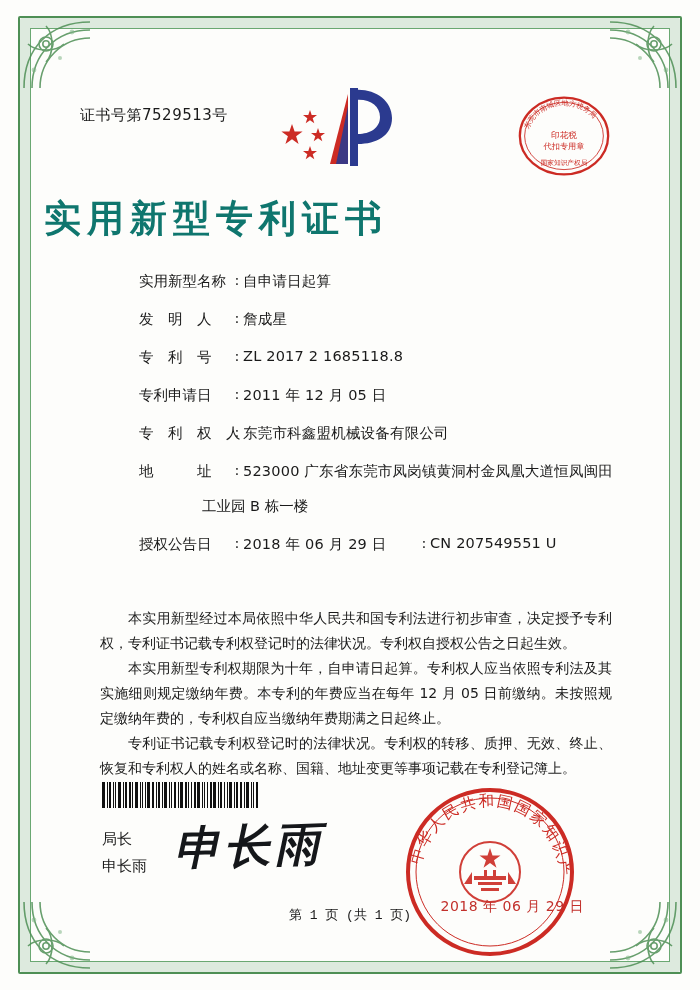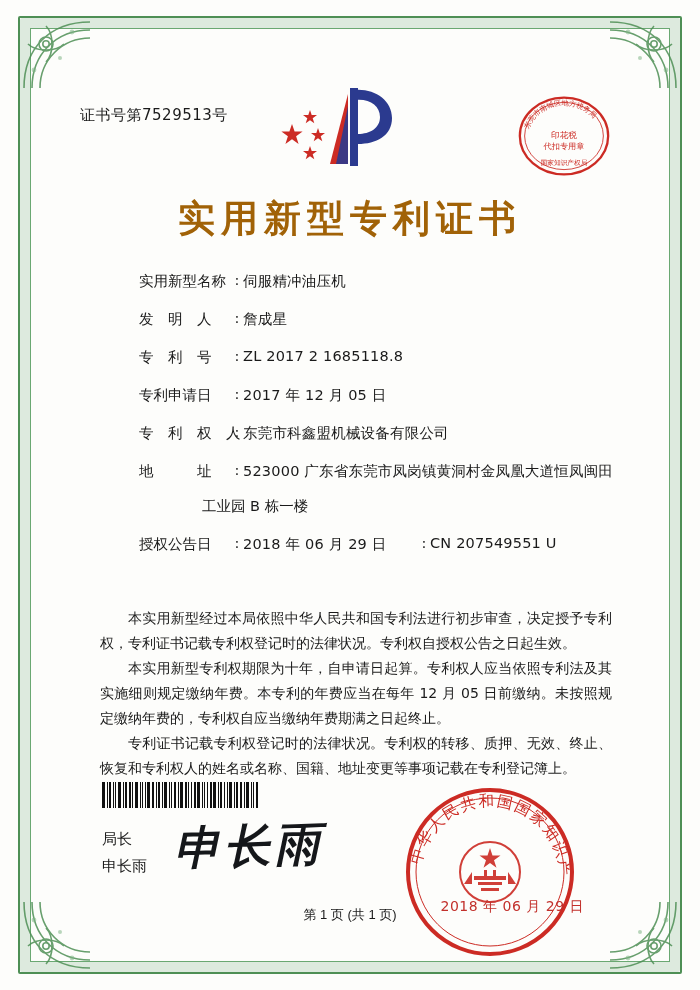--- a/index.html
+++ b/index.html
@@ -80,26 +80,25 @@
     width: 160px;
     height: 86px;
   }
   .emblem svg { display:block; width:100%; height:100%; }
 
   .title {
     position: absolute;
     top: 150px;
     left: 0;
     right: 0;
-    text-align: center;
     font-size: 37px;
     font-weight: bold;
     letter-spacing: 6px;
     font-family: "DejaVu Sans", sans-serif;
-    color: #a16207;
+    color: #0f766e;
   }
 
   .fields {
     position: absolute;
     top: 228px;
     left: 54px;
     right: 30px;
     font-size: 14.5px;
     font-family: "DejaVu Sans", sans-serif;
   }
@@ -220,21 +219,21 @@
     height: 96px;
   }
   .seal-small svg { display:block; width:100%; height:100%; }
 
   .page-no {
     position: absolute;
     left: 0; right: 0;
     bottom: 22px;
     text-align: center;
     font-size: 13px;
-    font-family: Liberation Sans, sans-serif;
+    font-family: Liberation Mono, monospace;
   }
 </style>
 </head>
 <body>
 
 <div class="page">
 
   <div class="border-outer"></div>
   <div class="border-fill"></div>
   <div class="border-inner"></div>
@@ -348,39 +347,39 @@
       </svg>
     </div>
 
     <div class="title">实用新型专利证书</div>
 
     <div class="fields">
 
       <div class="field-row">
         <div class="field-label">实用新型名称</div>
         <div class="field-colon">:</div>
-        <div class="field-value">伺服精冲油压机</div>
+        <div class="field-value">自申请日起算</div>
       </div>
 
       <div class="field-row">
         <div class="field-label">发　明　人</div>
         <div class="field-colon">:</div>
         <div class="field-value">詹成星</div>
       </div>
 
       <div class="field-row">
         <div class="field-label">专　利　号</div>
         <div class="field-colon">:</div>
         <div class="field-value">ZL 2017 2 1685118.8</div>
       </div>
 
       <div class="field-row">
         <div class="field-label">专利申请日</div>
         <div class="field-colon">:</div>
-        <div class="field-value">2017 年 12 月 05 日</div>
+        <div class="field-value">2011 年 12 月 05 日</div>
       </div>
 
       <div class="field-row">
         <div class="field-label">专　利　权　人</div>
         <div class="field-colon">:</div>
         <div class="field-value">东莞市科鑫盟机械设备有限公司</div>
       </div>
 
       <div class="field-row" style="margin-bottom:2px;">
         <div class="field-label">地　　　址</div>

